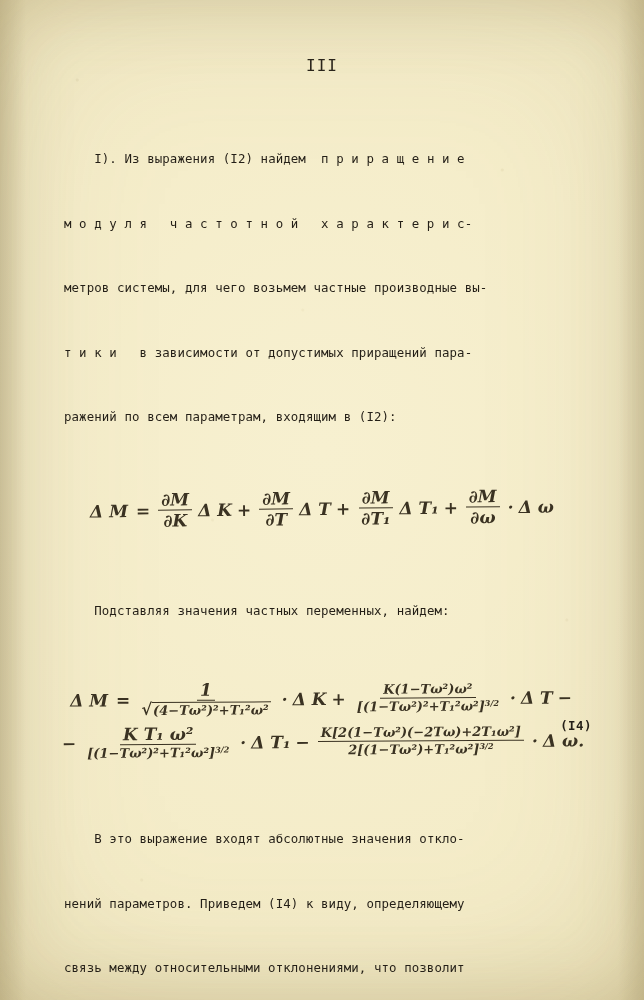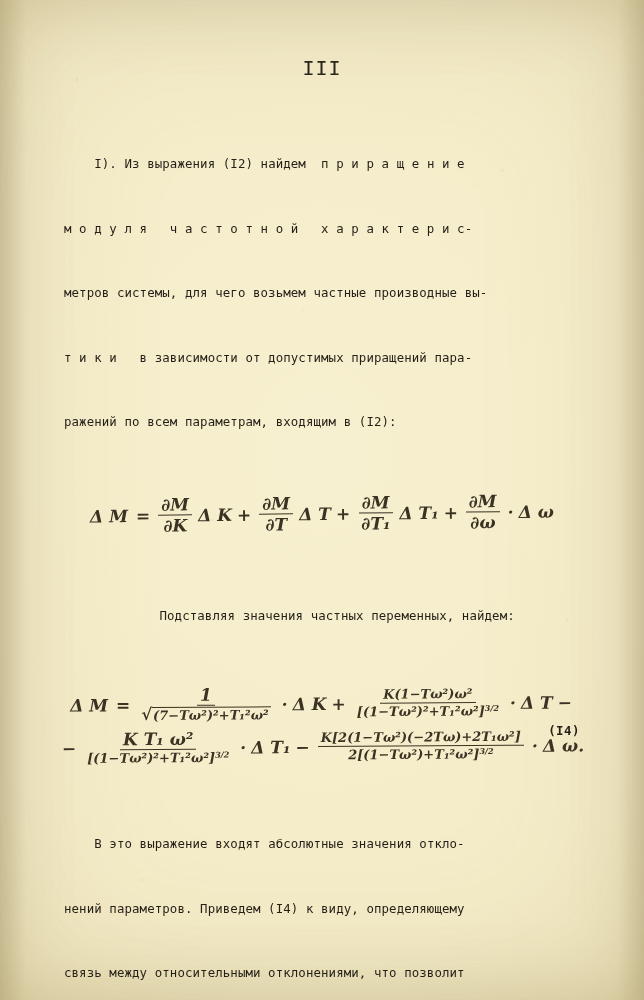--- a/index.html
+++ b/index.html
@@ -54,40 +54,40 @@
   }
 
   .content {
     position: relative;
     z-index: 2;
     padding: 0 48px;
   }
 
   .page-number {
     text-align: center;
-    font-size: 20px;
+    font-size: 16px;
     letter-spacing: 1px;
     margin-top: 56px;
     color: #2a241a;
   }
 
   
   .tw {
     font-family: "DejaVu Sans Mono", "Liberation Mono", monospace;
     font-size: 12.4px;
     line-height: 21.5px;
     letter-spacing: .1px;
     color: #241f17;
     white-space: pre-wrap;
   }
   .para { margin: 16px; }
   .para .ln { display: block; }
 
   .block-text-1 { margin-top: 30px; }
-  .block-text-2 { margin-top: 22px; text-align: center; }
+  .block-text-2 { margin-top: 22px; }
   .block-text-3 { margin-top: 26px; }
 
   
   .formula-row {
     position: relative;
     display: flex;
     align-items: flex-start;
     font-family: "DejaVu Serif", "Liberation Serif", serif;
     font-style: italic;
     color: #3a3222;
@@ -96,21 +96,21 @@
   .formula-body {
     flex: 1 1 auto;
     display: flex;
     align-items: center;
     justify-content: center;
     font-size: 17px;
     transform: rotate(-0.5deg);
   }
   .eqno {
     position: absolute;
-    right: 16px;
+    right: 4px;
     font-family: "DejaVu Sans Mono", "Liberation Mono", monospace;
     font-style: normal;
     font-size: 12.4px;
     color: #241f17;
     letter-spacing: .5px;
   }
 
   .f1 { margin-top: 18px; height: 46px; }
   .f2a { margin-top: 14px; }
   .f2b { margin-top: 6px; }
@@ -200,21 +200,21 @@
     <div class="formula-row f2a">
       <div class="formula-body hw2">
         <span class="mathline">
           <span class="lead">Δ M</span>
           <span class="op">=</span>
           <span class="frac">
             <span class="num">1</span>
             <span class="den small">
               <span class="sqrt">
                 <span class="radical">√</span>
-                <span class="radicand">(7−Tω²)²+T₁²ω²</span>
+                <span class="radicand">(4−Tω²)²+T₁²ω²</span>
               </span>
             </span>
           </span>
           <span class="op">·</span>
           <span>Δ K</span>
           <span class="op">+</span>
           <span class="frac">
             <span class="num small">K(1−Tω²)ω²</span>
             <span class="den small">
               <span>[(1−Tω²)²+T₁²ω²]</span><sup>3/2</sup>

